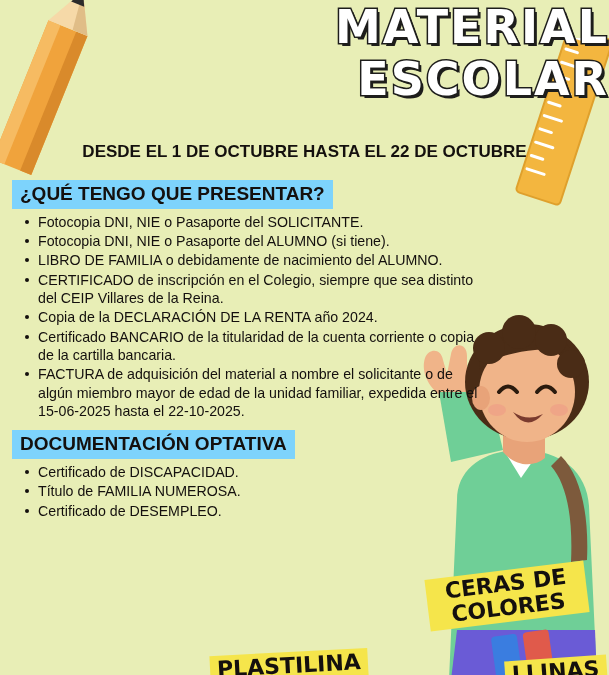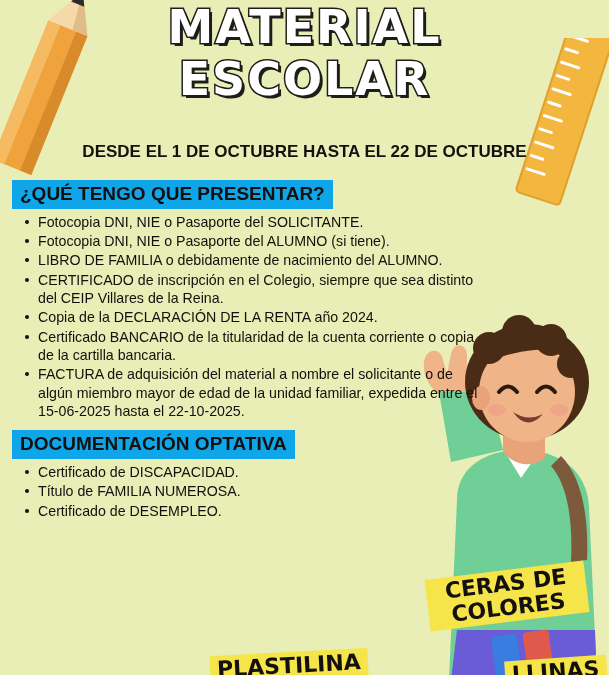--- a/index.html
+++ b/index.html
@@ -28,21 +28,21 @@
   
   .ruler-wrap {
     right: -10px; top: 38px;
     width: 120px; height: 150px;
   }
 
   
   .title-block {
     position: absolute;
     top: 0px; left: 0; width: 100%;
-    text-align: center;
+    text-align: right;
     z-index: 5;
   }
   .title-line {
     font-family: "DejaVu Sans", sans-serif;
     font-weight: bold;
     color: #ffffff;
     letter-spacing: 2px;
     line-height: 1.0;
     -webkit-text-stroke: 3px #1d1d1b;
     paint-order: stroke fill;
@@ -65,21 +65,21 @@
   .content {
     position: absolute;
     top: 180px;
     left: 10px;
     width: 474px;
     z-index: 6;
   }
 
   .section-head {
     display: inline-block;
-    background: #0ea5e9;
+    background: #7dd3fc;
     color: #14100e;
     font-size: 19px;
     font-weight: bold;
     padding: 3px 8px 4px 8px;
     margin: 0 0 4px 2px;
     line-height: 1.15;
   }
   .section-head.small { font-size: 18px; }
 
   ul.items {

